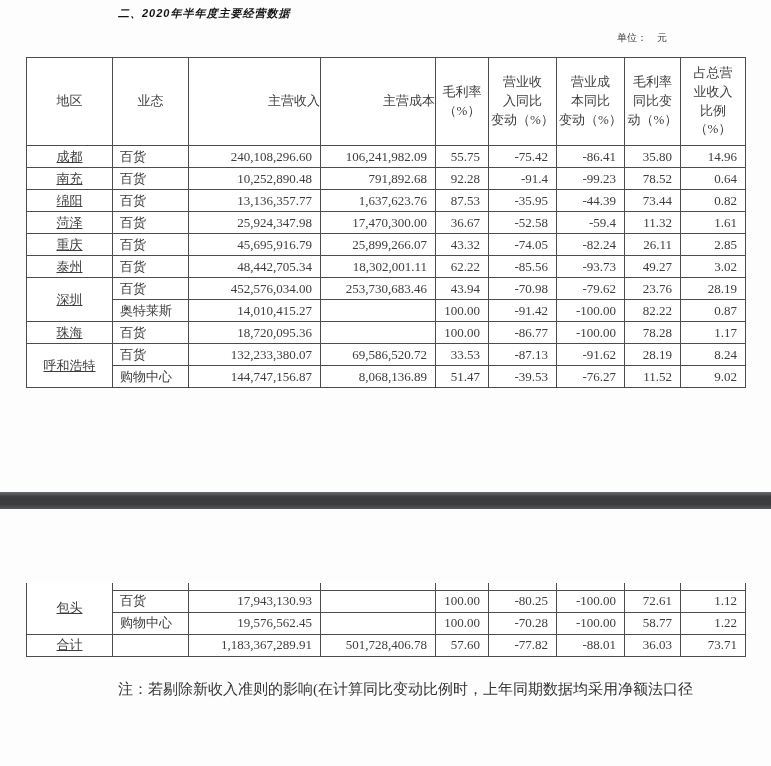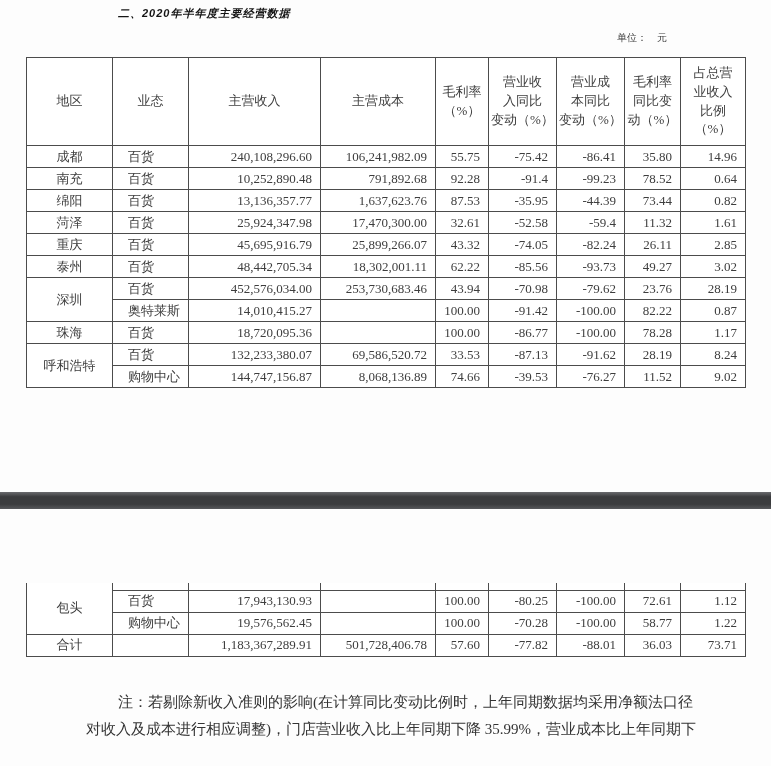--- a/index.html
+++ b/index.html
@@ -19,40 +19,40 @@
     position:absolute; left:617px; top:31px;
     font-size:10px; color:#3a3a3a;
   }
   table { border-collapse:collapse; table-layout:fixed; position:absolute; background:#fff; }
   td, th {
     border:1px solid #4c4c4c;
     font-size:13px; font-weight:normal; color:#3d3d3d;
     overflow:hidden; vertical-align:middle;
   }
   th { text-align:center; white-space:pre-line; line-height:1.45; }
-  th.left { text-align:center; }
+  th.left { text-align:right; }
   tr.header-row { height:88px; }
   tr.data-row { height:22px; }
-  td.region { text-align:center; }
-  td.type { text-align:left; padding-left:15px; }
+  td.region { text-align:center;text-decoration:underline; }
+  td.type { text-align:left; padding-left:7px; }
   td.num  { text-align:right; padding-right:8px; }
   #main-table { left:26px; top:57px; }
   #cont-table { left:26px; top:583px; border-top:none; }
   tr.stub-row { height:7px; }
   td.stub { border-top:none; border-bottom:1px solid #4c4c4c; }
   td.region.cont { border-top:none; }
   .page-break-bar {
     position:absolute; left:0; top:492px; width:771px; height:17px;
     background:linear-gradient(to bottom,#6a6b6e 0%,#3b3c3e 28%,#3b3c3e 72%,#57585b 100%);
   }
   .note {
     position:absolute; left:86px; top:676px; width:670px;
     font-size:15px; line-height:27px; color:#333333;
   }
-  .note .line1 { padding-left:32px;margin-top:13px; }
+  .note .line1 { padding-left:32px; }
 </style>
 </head>
 <body>
 
 <div class="page">
 
   <div class="doc-title">二、2020年半年度主要经营数据</div>
 
   <div class="unit-label">单位：　元</div>
 
@@ -123,21 +123,21 @@
           <td class="num">-35.95</td>
           <td class="num">-44.39</td>
           <td class="num">73.44</td>
           <td class="num">0.82</td>
         </tr>
         <tr class="data-row">
           <td class="region" rowspan="1">菏泽</td>
           <td class="type">百货</td>
           <td class="num">25,924,347.98</td>
           <td class="num">17,470,300.00</td>
-          <td class="num">32.61</td>
+          <td class="num">36.67</td>
           <td class="num">-52.58</td>
           <td class="num">-59.4</td>
           <td class="num">11.32</td>
           <td class="num">1.61</td>
         </tr>
         <tr class="data-row">
           <td class="region" rowspan="1">重庆</td>
           <td class="type">百货</td>
           <td class="num">45,695,916.79</td>
           <td class="num">25,899,266.07</td>
@@ -198,21 +198,21 @@
           <td class="num">33.53</td>
           <td class="num">-87.13</td>
           <td class="num">-91.62</td>
           <td class="num">28.19</td>
           <td class="num">8.24</td>
         </tr>
         <tr class="data-row">
           <td class="type">购物中心</td>
           <td class="num">144,747,156.87</td>
           <td class="num">8,068,136.89</td>
-          <td class="num">74.66</td>
+          <td class="num">51.47</td>
           <td class="num">-39.53</td>
           <td class="num">-76.27</td>
           <td class="num">11.52</td>
           <td class="num">9.02</td>
         </tr>
       </tbody>
   </table>
 
   <div class="page-break-bar"></div>
 
@@ -269,16 +269,15 @@
           <td class="num">-77.82</td>
           <td class="num">-88.01</td>
           <td class="num">36.03</td>
           <td class="num">73.71</td>
         </tr>
       </tbody>
   </table>
 
   <div class="note">
     <div class="line1">注：若剔除新收入准则的影响(在计算同比变动比例时，上年同期数据均采用净额法口径</div>
-    <div>对收入及成本进行相应调整)，门店营业收入比上年同期下降 35.99%，营业成本比上年同期下</div>
   </div>
 
 </div>
 
 </body></html>

